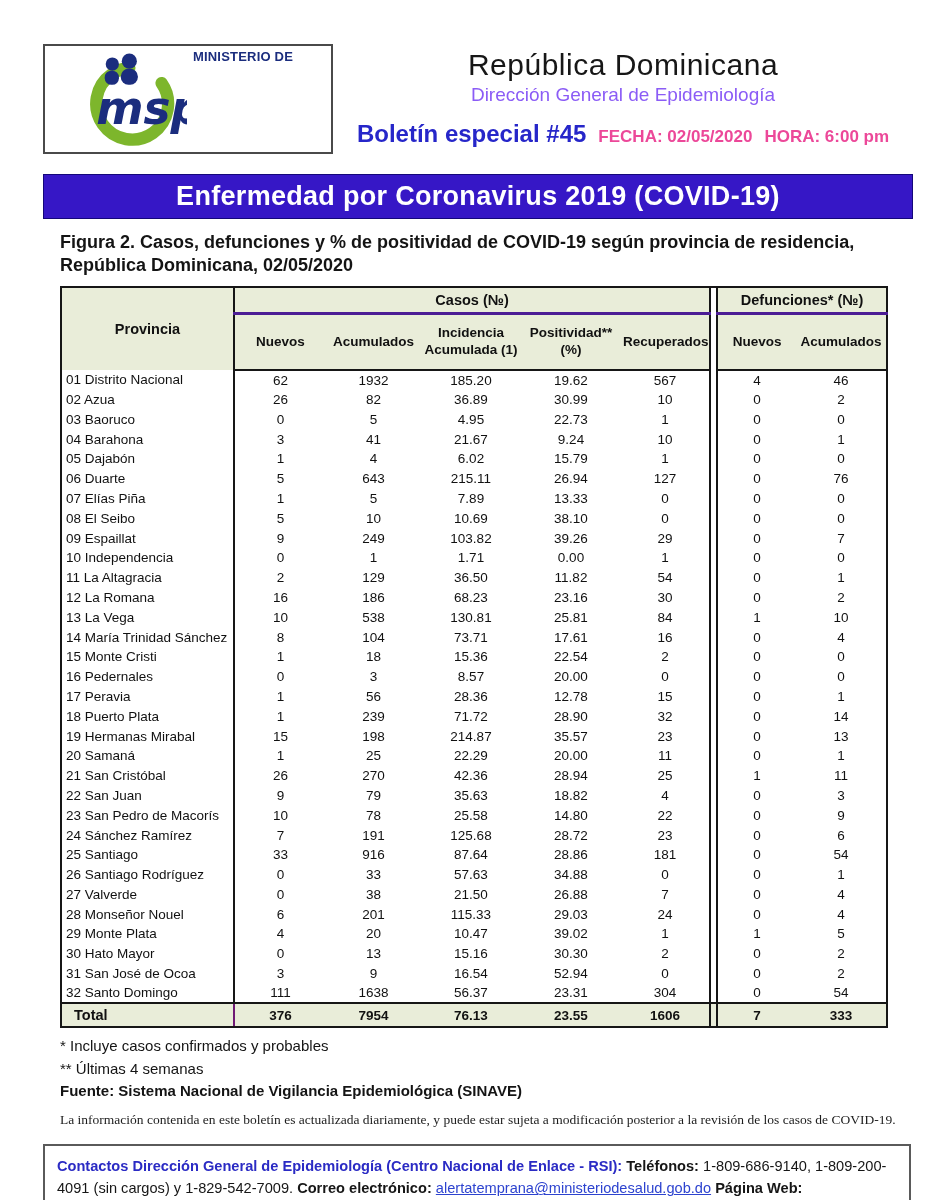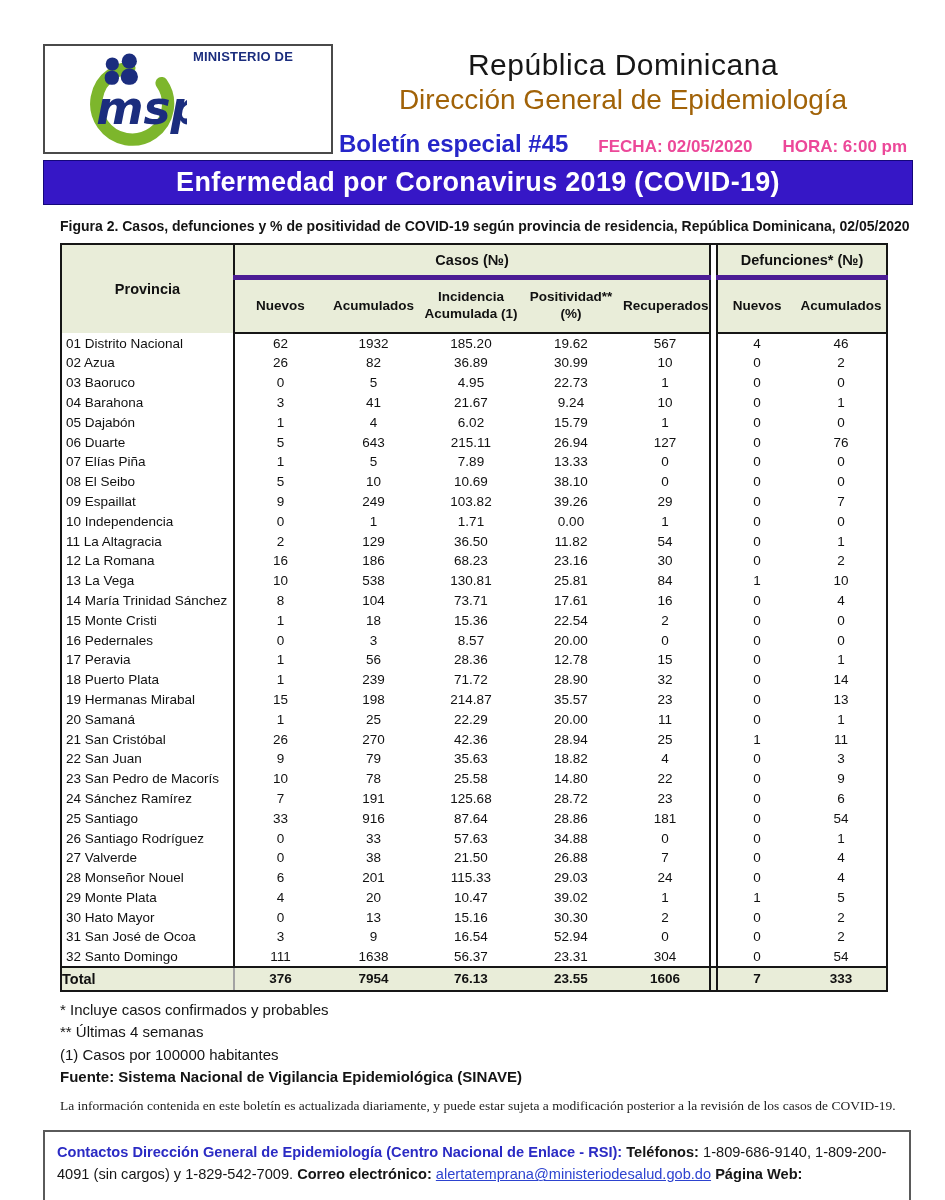--- a/index.html
+++ b/index.html
@@ -18,73 +18,73 @@
     width:290px; height:110px; border:2px solid #4a4a4a;
     display:flex; align-items:flex-start; justify-content:center;
     gap:6px; flex-shrink:0; background:#fff; padding:4px;
   }
   .logo-mark { flex-shrink:0; }
   .logo-text { line-height:1.05; color:#1b2d7e; }
   .logo-text .l1 { font-size:13px; font-weight:600; letter-spacing:.2px; }
   .logo-text .l2 { font-size:17.5px; font-weight:bold; letter-spacing:.2px; }
   .header-titles { flex:1; text-align:center; padding-top:4px; }
   .title1 { font-size:30px; color:#171717; letter-spacing:.5px; }
-  .title2 { font-size:28px; color:#a16207; margin-top:2px; }
+  .title2 { font-size:19px; color:#8b5cf6; margin-top:2px; }
   .bulletin-row {
     margin-top:14px; display:flex; align-items:baseline;
-    justify-content:center; gap:30px; white-space:nowrap;
+    justify-content:center; gap:12px; white-space:nowrap;
   }
   .bulletin { font-size:24px; font-weight:bold; color:#2626c9; }
   .fecha-hora { font-size:17px; font-weight:bold; color:#ec4899; }
 
   
   .banner {
-    margin-top:2px; height:45px; background:#3617c6;
+    margin-top:20px; height:45px; background:#3617c6;
     border:1px solid #14077a;
     display:flex; align-items:center; justify-content:center;
   }
   .banner span {
     color:#ffffff; font-size:27px; font-weight:bold; letter-spacing:.3px;
   }
 
   
   .caption {
     margin:12px 0 7px 17px; max-width:858px;
-    font-size:14px; font-weight:bold; line-height:1.3; color:#141414;
+    font-size:18px; font-weight:bold; line-height:1.3; color:#141414;
   }
 
   
   table.data {
     margin:8px 0 0 17px; width:826px;
     border-collapse:collapse; table-layout:fixed;
     border:2px solid #161616;
     font-size:13.5px; color:#111;
   }
   col.c-prov { width:173px; } col.c-n1 { width:92px; }
   col.c-n2 { width:95px; }   col.c-n3 { width:100px; }
   col.c-n4 { width:100px; }  col.c-n5 { width:89px; }
   col.c-gap { width:7px; }   col.c-d1 { width:79px; }
   col.c-d2 { width:91px; }
   thead th { background:#e9edd9; font-weight:bold; }
   th.prov-head { border-right:2px solid #161616; font-size:14.5px; }
-  th.group { height:33px; border-bottom:5px solid #4c1d95; font-size:14.5px; }
+  th.group { height:27px; border-bottom:3px solid #4c1d95; font-size:14.5px; }
   th.sub { height:56px; border-bottom:2px solid #161616; font-size:13.5px; line-height:1.25; padding:0 2px; }
   th.spacer, td.spacer {
     background:#ffffff; padding:0;
     border-left:2px solid #161616; border-right:2px solid #161616;
   }
   thead th.spacer { background:#fff; }
   tbody td { height:19.8px; padding:0; }
   tbody td.prov { padding-left:4px; border-right:2px solid #161616; }
   tbody td.num { text-align:center; }
   tfoot td {
     background:#e9edd9; font-weight:bold; height:24px;
     border-top:2px solid #161616; border-bottom:2px solid #161616;
   }
-  tfoot td.prov { padding-left:0; border-right:2px solid #a3a3a3; font-size:14.5px; }
+  tfoot td.prov { padding-left:12px; border-right:2px solid #701a75; font-size:14.5px; }
   tfoot td.num { text-align:center; }
   tfoot td.spacer { background:#e9edd9; }
 
   
   .notes { margin:7px 0 0 17px; font-size:15px; line-height:1.5; color:#141414; }
   .notes .fuente { font-weight:bold; }
   .disclaimer {
     margin:9px 0 0 17px; font-family:"Liberation Serif", serif;
     font-size:13.5px; color:#1c1c1c;
   }
@@ -529,21 +529,20 @@
         <td class="spacer"></td>
         <td class="num">7</td>
         <td class="num">333</td>
       </tr>
     </tfoot>
   </table>
 
   <div class="notes">
     <div>* Incluye casos confirmados y probables</div>
     <div>** Últimas 4 semanas</div>
-    <div>(1) Casos por 100000 habitantes</div>
     <div class="fuente">Fuente: Sistema Nacional de Vigilancia Epidemiológica (SINAVE)</div>
   </div>
   <div class="disclaimer">La información contenida en este boletín es actualizada diariamente, y puede estar sujeta a modificación posterior a la revisión de los casos de COVID-19.</div>
 
   <div class="contact-box">
     <span class="c-head">Contactos Dirección General de Epidemiología (Centro Nacional de Enlace - RSI):</span> 
     <span class="c-label">Teléfonos:</span> 
     <span>1-809-686-9140, 1-809-200-4091 (sin cargos) y 1-829-542-7009.</span> 
     <span class="c-label">Correo electrónico:</span> 
     <a href="#">alertatemprana@ministeriodesalud.gob.do</a> 

